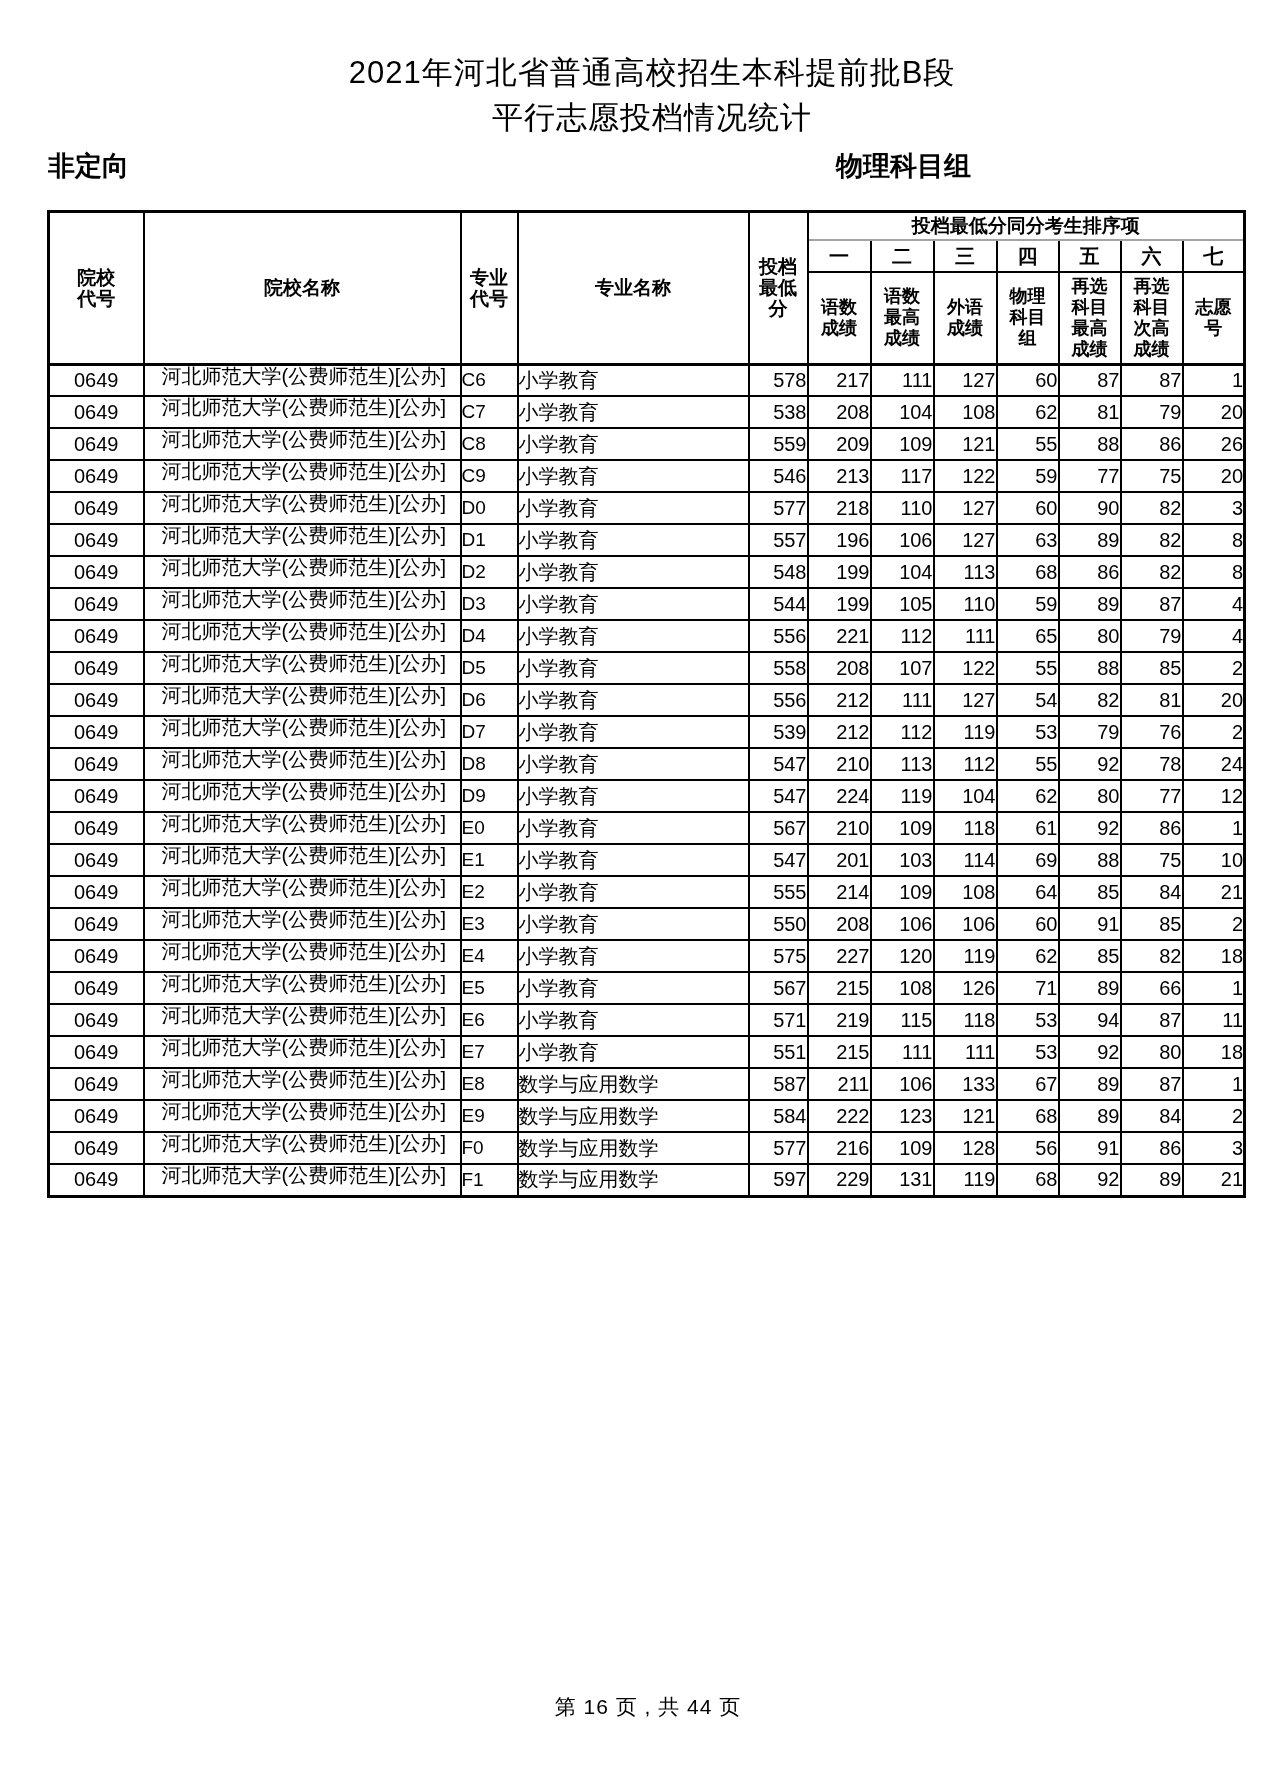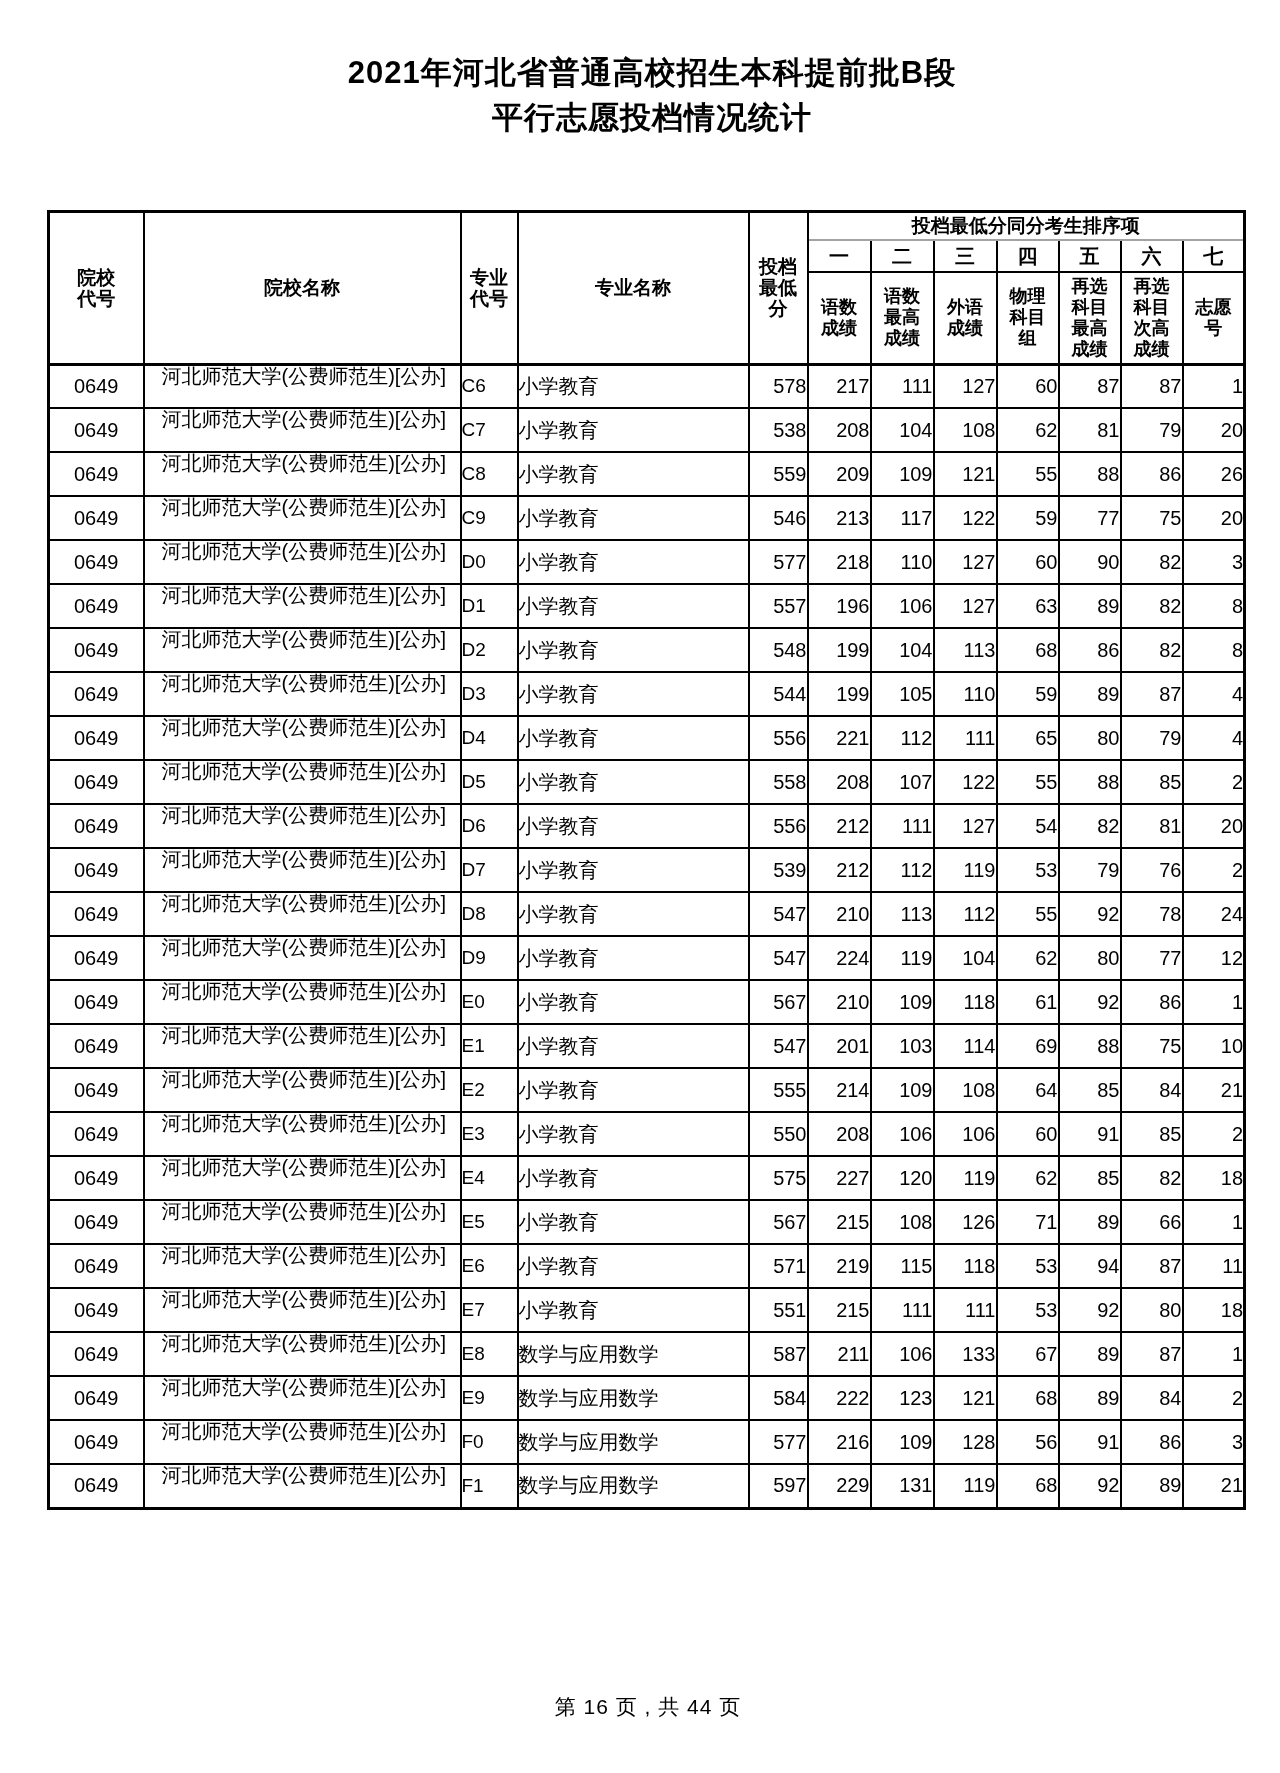--- a/index.html
+++ b/index.html
@@ -5,21 +5,21 @@
   html,body{margin:0;padding:0;background:#ffffff;}
   body{
     width:1280px;height:1773px;
     font-family:"Liberation Sans","DejaVu Sans",sans-serif;
     color:#000;
     position:relative;
   }
   .page{width:1280px;height:1773px;position:relative;overflow:hidden;}
 
   .title-block{padding-top:50px;text-align:center;}
-  .title-line{font-size:31px;font-weight:bold;line-height:45px;letter-spacing:1px;padding-left:24px;}
+  .title-line{font-size:31px;font-weight:normal;line-height:45px;letter-spacing:1px;padding-left:24px;}
 
   .labels-row{position:relative;height:40px;margin-top:8px;}
   .orientation-label{position:absolute;left:48px;top:0;font-size:27px;font-weight:bold;}
   .subject-group-label{position:absolute;left:836px;top:0;font-size:27px;font-weight:bold;}
 
   table.report{
     position:absolute;left:47px;top:210px;
     border-collapse:collapse;table-layout:fixed;
     width:1196px;
     border:3px solid #000;
@@ -34,21 +34,21 @@
   tr.group-row th{font-size:19px;border-bottom:2px solid #a3a3a3;}
   tr.num-row{height:32px;}
   tr.num-row th{font-size:20px;}
   tr.label-row{height:92px;}
   tr.label-row th{font-size:18px;}
   .vhead{font-size:19px;line-height:22px;}
   .wrap2{display:inline-block;width:2.3em;word-break:break-all;line-height:21px;vertical-align:middle;}
   thead tr.label-row th{border-bottom:3px solid #000;}
   thead th[rowspan]{border-bottom:3px solid #000;}
 
-  tbody tr{height:44px;}
+  tbody tr{height:32px;}
   tbody td{font-size:20px;vertical-align:middle;}
   td.c-code{text-align:center;}
   td.c-name{
     text-align:left;vertical-align:top;
   }
   td.c-name .nm{
     display:block;max-height:48px;overflow:hidden;
     font-size:20px;line-height:25px;word-break:break-all;
     padding-left:17px;margin-top:-2px;
   }
@@ -64,20 +64,24 @@
 </head>
 <body>
 
 <div class="page">
 
   <div class="title-block">
     <div class="title-line">2021年河北省普通高校招生本科提前批B段</div>
     <div class="title-line">平行志愿投档情况统计</div>
   </div>
 
+  <div class="labels-row">
+    <span class="orientation-label">非定向</span>
+    <span class="subject-group-label">物理科目组</span>
+  </div>
 
   <table class="report">
     <colgroup>
       <col style="width:95px">
       <col style="width:317px">
       <col style="width:57px">
       <col style="width:231px">
       <col style="width:59px">
       <col style="width:63px">
         <col style="width:63px">

